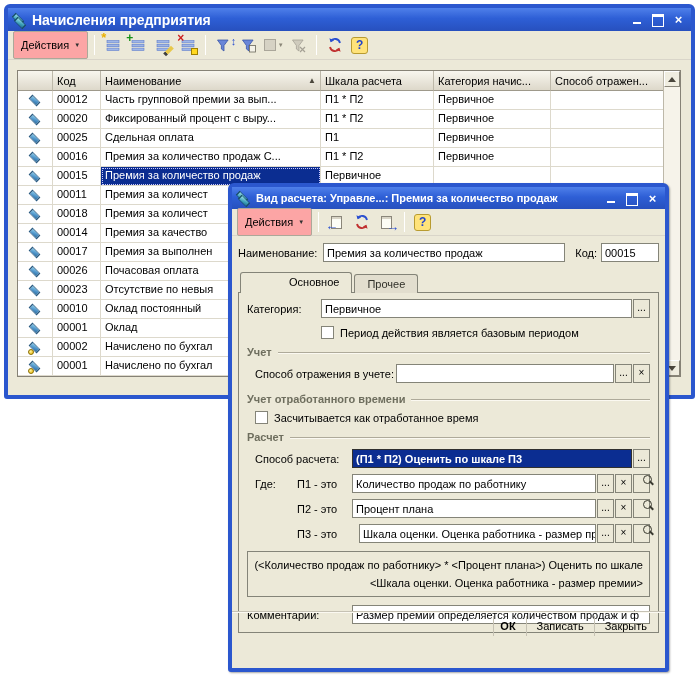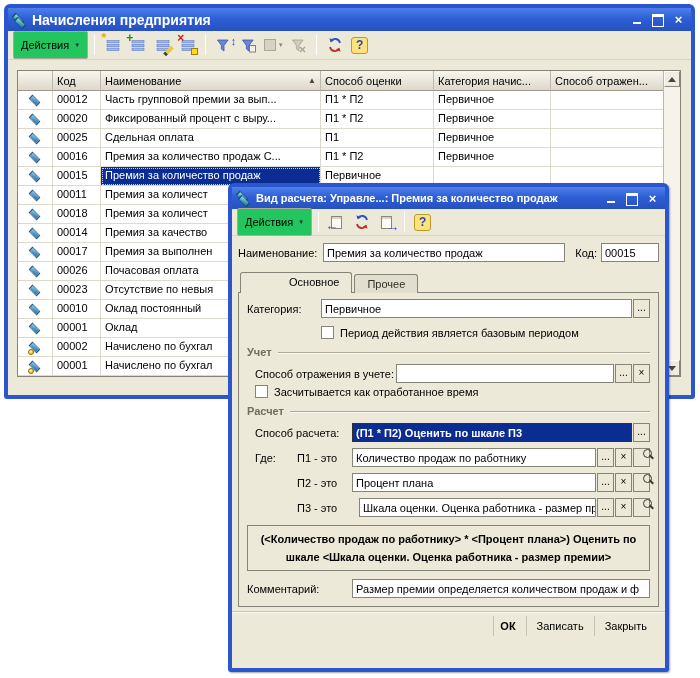--- a/index.html
+++ b/index.html
@@ -29,21 +29,21 @@
   .tlogo i { position:absolute; width:10px; height:10px;
     background:linear-gradient(135deg,#9FE0E8 0%,#3A9EB8 60%,#20708A 100%);
     transform:rotate(45deg) scale(1.2,0.55); border:1px solid #18505F; }
   .tlogo i:nth-child(1) { left:1px; top:0; }
   .tlogo i:nth-child(2) { left:3px; top:4px; }
 
   .toolbar { height:29px; display:flex; align-items:center; padding:2px 5px; gap:2px;
     border-bottom:1px solid #D9D5C9; }
   #dialog-window .toolbar { height:27px; }
   .actions-btn { display:flex; align-items:center; gap:5px; padding:7px 7px;
-    border:1px solid #ACA899; border-radius:2px; background:#22c55e; cursor:default; }
+    border:1px solid #ACA899; border-radius:2px; background:#fca5a5; cursor:default; }
   .caret { font-size:6px; line-height:6px; color:#303030; }
   .tsep { width:1px; height:20px; background:#C6C2B4; border-right:1px solid #FFF; margin:0 4px; }
   .tbtn { width:23px; height:22px; display:flex; align-items:center; justify-content:center;
     position:relative; border-radius:2px; }
   .badge { position:absolute; font-weight:bold; }
   .b-star { left:0px; top:-4px; color:#E8B000; font-size:13px; }
   .b-plus { left:0px; top:-1px; color:#189018; font-size:12px; line-height:10px; }
   .b-redx { left:1px; top:-1px; color:#CC2020; font-size:12px; line-height:10px; }
   .b-ud   { right:-1px; top:2px; color:#2A4FD0; font-size:11px; line-height:11px; }
   .pencil { position:absolute; right:0; bottom:3px; width:11px; height:4px;
@@ -109,22 +109,22 @@
     background:#3A3A30; transform:rotate(45deg); }
   .tabs { display:flex; margin:9px 0 0 2px; }
   .tab { padding:3px 12px; border:1px solid #848478; border-bottom:none;
     border-radius:3px 3px 0 0; background:#ECE9D8; position:relative; z-index:2; }
   .tab.active { font-weight:normal; top:1px; height:21px;padding-left:48px; }
   .tab.inactive { background:#E2DECE; margin-left:2px; top:3px; height:19px; color:#303028; }
   .tabframe { border:1px solid #848478; padding:6px 8px 6px 8px; background:#ECE9D8; }
   .grp { display:flex; align-items:center; gap:6px; color:#6E6E5E; font-weight:bold; margin:7px 0 6px 0; }
   .grp::after { content:""; flex:1; border-top:1px solid #AEAA9A; box-shadow:0 1px 0 #FBF9F1; }
   .cb { width:13px; height:13px; background:#fff; border:1px solid #848478; flex:none; margin-right:6px; }
-  .formula { border:1px solid #848478; margin:8px 0; padding:4px 6px; font-weight:bold;
-    text-align:center; line-height:1.65; }
+  .formula { border:1px solid #848478; margin:8px 0; padding:4px 6px; font-weight:normal;
+    text-align:right; line-height:1.65; }
   .btnbar { position:absolute; left:0; right:0; bottom:0; height:27px;
     border-top:1px solid #FBF9F1; box-shadow:0 -1px 0 #C6C2B4;
     display:flex; align-items:center; justify-content:flex-end; padding:0 8px; }
   .dlg-btn { padding:4px 10px; border-left:1px solid #C6C2B4; cursor:default; white-space:nowrap; }
   .dlg-btn.primary { font-weight:bold;padding-left:6px; }
 </style>
 </head>
 <body>
 
 <div class="win" id="main-window">
@@ -226,21 +226,21 @@
   </div>
 
   <div class="tablewrap">
     <div class="thead">
       <div class="th"></div>
       <div class="th">Код</div>
       <div class="th">
         <span>Наименование</span>
         <span class="sort">▲</span>
       </div>
-      <div class="th">Способ оценки</div>
+      <div class="th">Шкала расчета</div>
       <div class="th">Категория начис...</div>
       <div class="th">Способ отражен...</div>
     </div>
     <div>
         <div class="trow">
     <div class="td c-icon">
             <span class="icw">
               <i class="dm"></i>
             </span>
           </div>
@@ -500,20 +500,23 @@
       <div class="grp">
           <span>Учет</span>
         </div>
       <div class="frow" style="padding-left:8px;">
         <span class="lab" style="margin-right:2px;">Способ отражения в учете:</span>
         <span class="field"></span>
         <span class="btn-sm">...</span>
         <span class="btn-sm">×</span>
       </div>
 
+      <div class="grp" style="margin-top:10px;">
+          <span>Учет отработанного времени</span>
+        </div>
       <div class="frow" style="margin:2px 0 2px 8px;text-align:right;">
         <span class="cb"></span>
         <span class="lab">Засчитывается как отработанное время</span>
       </div>
 
       <div class="grp">
           <span>Расчет</span>
         </div>
       <div class="frow" style="padding-left:8px;">
         <span class="lab" style="width:97px;">Способ расчета:</span>

